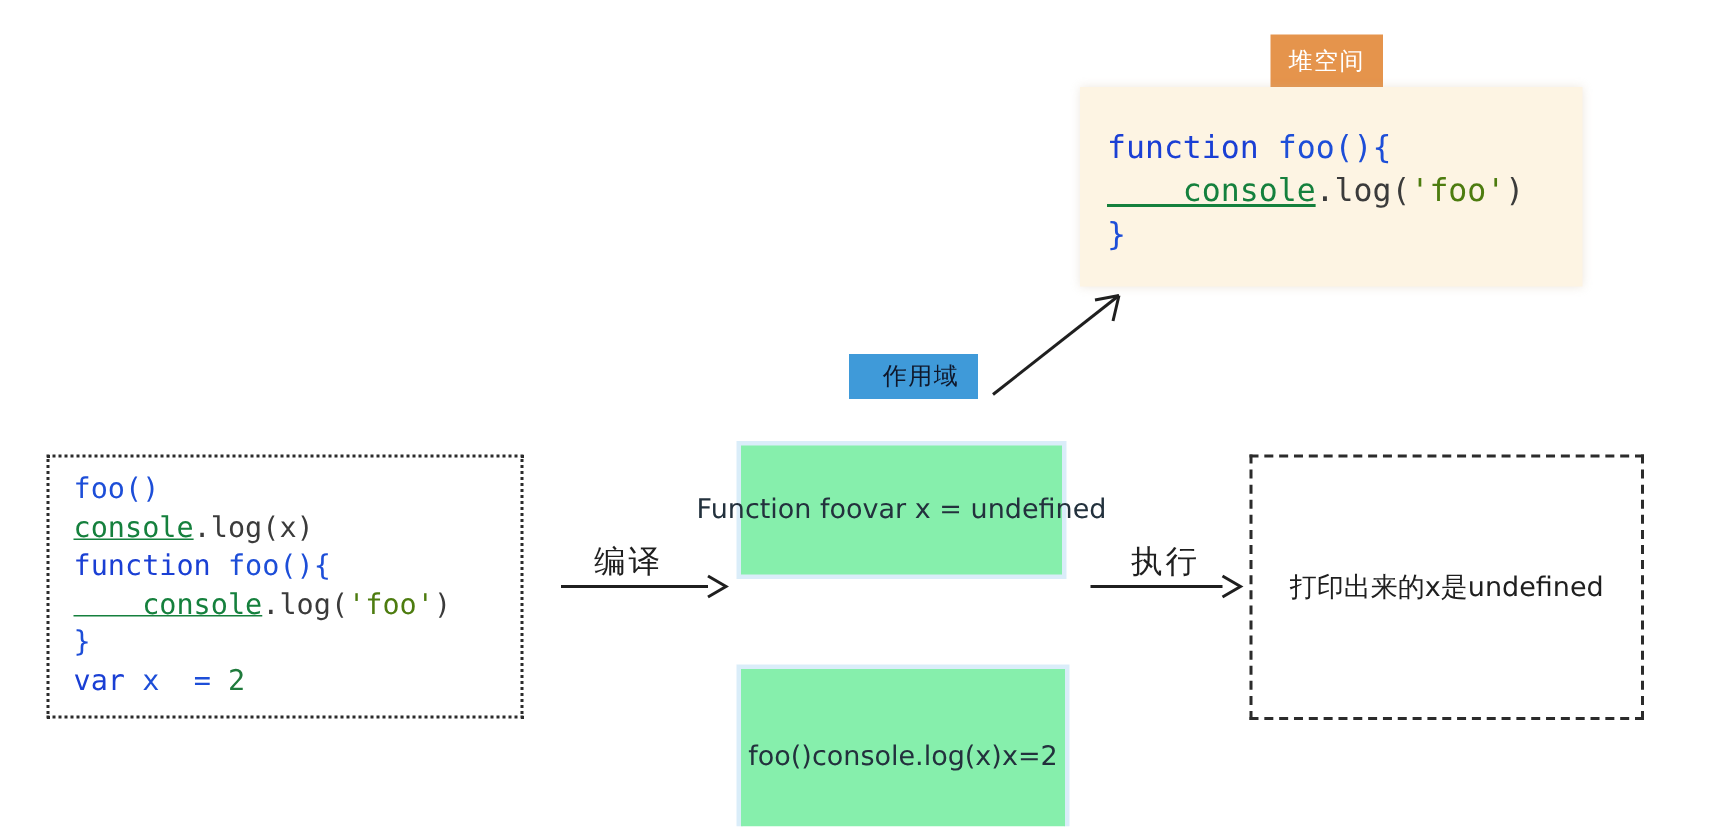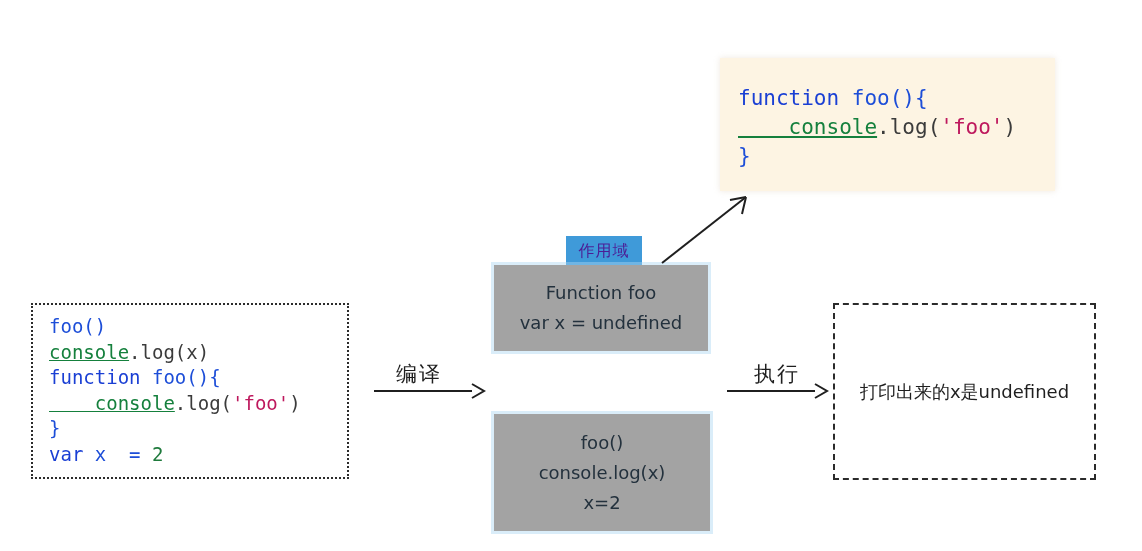--- a/index.html
+++ b/index.html
@@ -36,21 +36,21 @@
     font-family: "DejaVu Sans Mono", monospace;
     font-size: 19px;
     line-height: 25.5px;
     white-space: pre;
     color: #2b2b2b;
   }
   .tok-kw      { color: #1a3fd4; }
   .tok-obj     { color: #15803d; text-decoration: underline; }
   .tok-prop    { color: #3b3b3b; }
   .tok-plain   { color: #1d4ed8; }
-  .tok-str     { color: #be185d; }
+  .tok-str     { color: #4d7c0f; }
   .tok-num     { color: #1f7a3c; }
   .tok-punct   { color: #3b3b3b; }
 
   
   #heap-box {
     position: absolute;
     left: 720px;
     top: 58px;
     width: 335px;
     height: 133px;
@@ -79,45 +79,47 @@
     letter-spacing: 1px;
     display: flex;
     align-items: center;
     justify-content: center;
     font-family: "DejaVu Sans", sans-serif;
   }
 
   
   .blue-box {
     position: absolute;
-    background: #a3a3a3;
+    background: #86efac;
     box-shadow: 0 0 0 3px rgba(174,214,241,0.45);
     display: flex;
-    flex-direction: column;
+    flex-direction: row;
     align-items: center;
     justify-content: center;
     color: #23313d;
     font-family: "DejaVu Sans", sans-serif;
+    margin-top: 32px;
   }
   .blue-box .line {
     font-size: 18px;
     line-height: 30px;
     white-space: pre;
   }
   .blue-badge {
     position: absolute;
     background: #3f9ad9;
-    color: #4c1d95;
+    color: #0f172a;
     font-size: 16px;
     letter-spacing: 1px;
     display: flex;
     align-items: center;
     justify-content: center;
     height: 30px;
     font-family: "DejaVu Sans", sans-serif;
+    padding-left: 10px;
   }
 
   #scope-box      { left: 494px; top: 265px; width: 214px; height: 86px; }
   #scope-badge    { left: 566px; top: 236px; width: 76px; }
   #exec-box       { left: 494px; top: 414px; width: 216px; height: 117px; }
   #exec-badge     { left: 556px; top: 386px; width: 90px; }
 
   
   #result-box {
     position: absolute;
@@ -185,20 +187,21 @@
     <div class="line">foo()</div>
     <div class="line">console.log(x)</div>
     <div class="line">x=2</div>
   </div>
 
   <svg class="arrow-svg" id="arrow-heap-svg" width="90" height="72">
     <line x1="2" y1="70" x2="86" y2="4" stroke="#1f1f1f" stroke-width="2"></line>
     <path d="M 86 4 L 70 7 M 86 4 L 82 21" fill="none" stroke="#1f1f1f" stroke-width="2"></path>
   </svg>
 
+  <div id="heap-badge">堆空间</div>
   <div id="heap-box">
     <div id="heap-code"><div><span class="tok-kw">function</span><span class="tok-plain"> foo(){</span></div><div><span class="tok-obj">    console</span><span class="tok-prop">.log(</span><span class="tok-str">'foo'</span><span class="tok-punct">)</span></div><div><span class="tok-plain">}</span></div></div>
   </div>
 
   <div class="arrow-label" id="arrow-exec-label">执行</div>
   <svg class="arrow-svg" id="arrow-exec-svg" width="100" height="16">
     <line x1="0" y1="8" x2="88" y2="8" stroke="#1f1f1f" stroke-width="2"></line>
     <path d="M 88 1 L 100 8 L 88 15" fill="none" stroke="#1f1f1f" stroke-width="2"></path>
   </svg>
 

